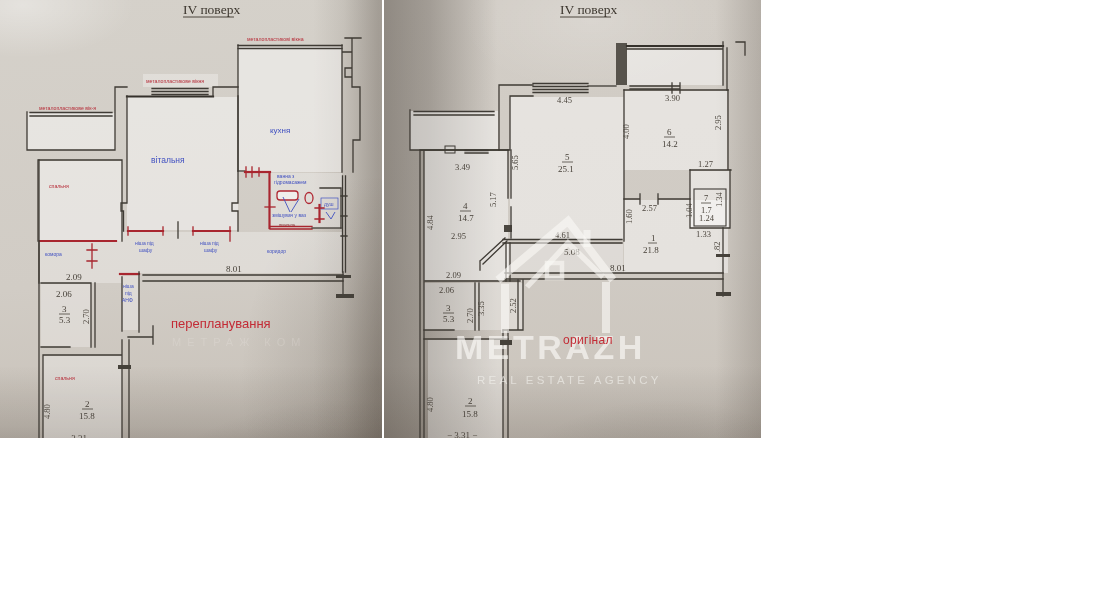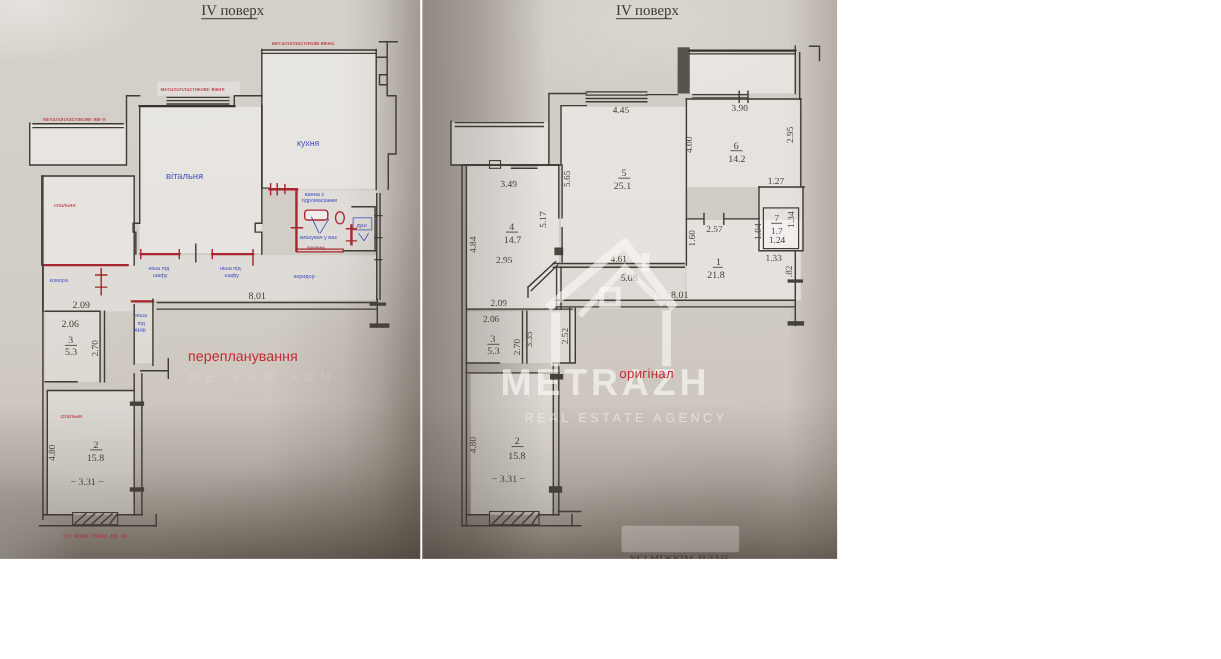--- a/index.html
+++ b/index.html
@@ -1,16 +1,16 @@
 <!DOCTYPE html>
 <html><head>
 <meta charset="utf-8">
 <style>
 html,body{margin:0;padding:0;background:#ffffff;}
-#page{position:relative;width:1110px;height:599px;background:#ffffff;overflow:hidden;
+#page{position:relative;width:1110px;height:438px;background:#ffffff;overflow:hidden;
   font-family:"Liberation Sans",sans-serif;}
 #ph1{position:absolute;left:0;top:0;width:382px;height:508px;
  background:
   radial-gradient(ellipse 45% 16% at 6% 1%, rgba(255,255,255,.38), rgba(255,255,255,0) 65%),
   radial-gradient(ellipse 28% 16% at 0% 100%, rgba(255,255,255,.20), rgba(255,255,255,0) 75%),
   linear-gradient(to right, rgba(0,0,0,0) 82%, rgba(70,60,48,.10) 90%, rgba(60,50,40,.32) 99%),
   radial-gradient(ellipse 40% 45% at 99% 75%, rgba(55,46,36,.22), rgba(55,46,36,0) 90%),
   linear-gradient(to bottom, rgba(0,0,0,0) 72%, rgba(58,48,38,.18) 84%, rgba(58,48,38,.42) 93%, rgba(46,38,28,.58) 100%),
   radial-gradient(ellipse 80% 38% at 90% 106%, rgba(40,32,24,.28), rgba(40,32,24,0) 72%),
   linear-gradient(177deg, #d5d1ca, #d1ccc5 55%, #cbc5bd 75%, #c7c0b8 100%);

